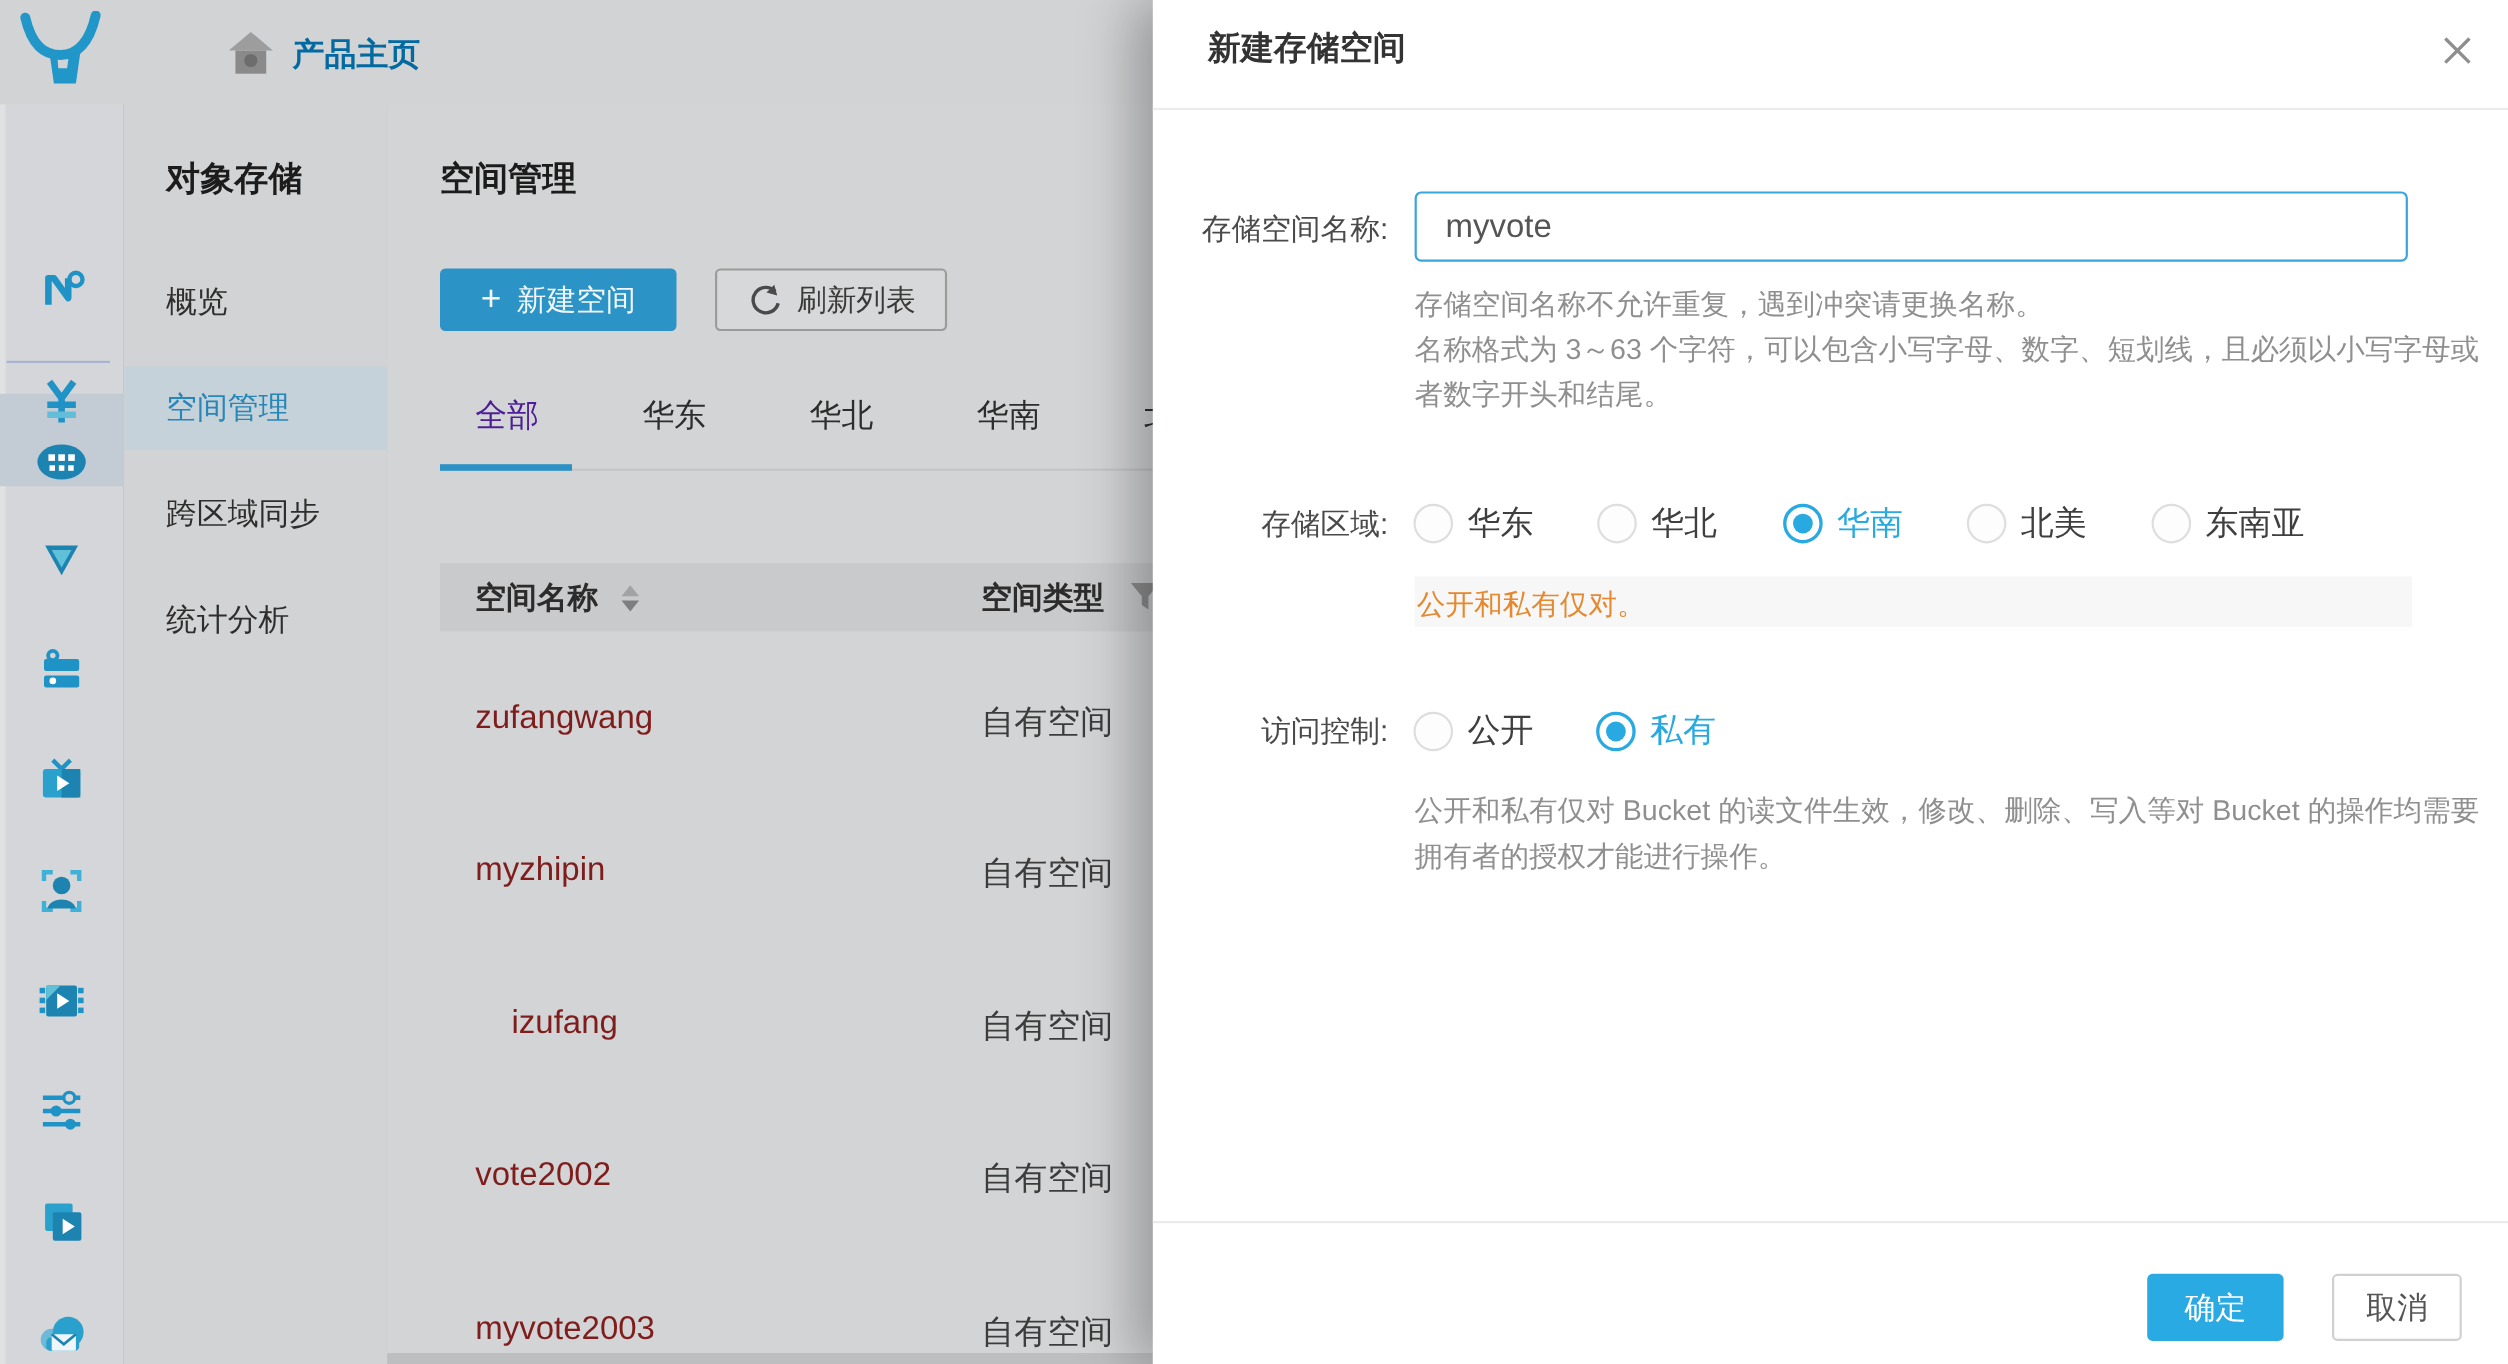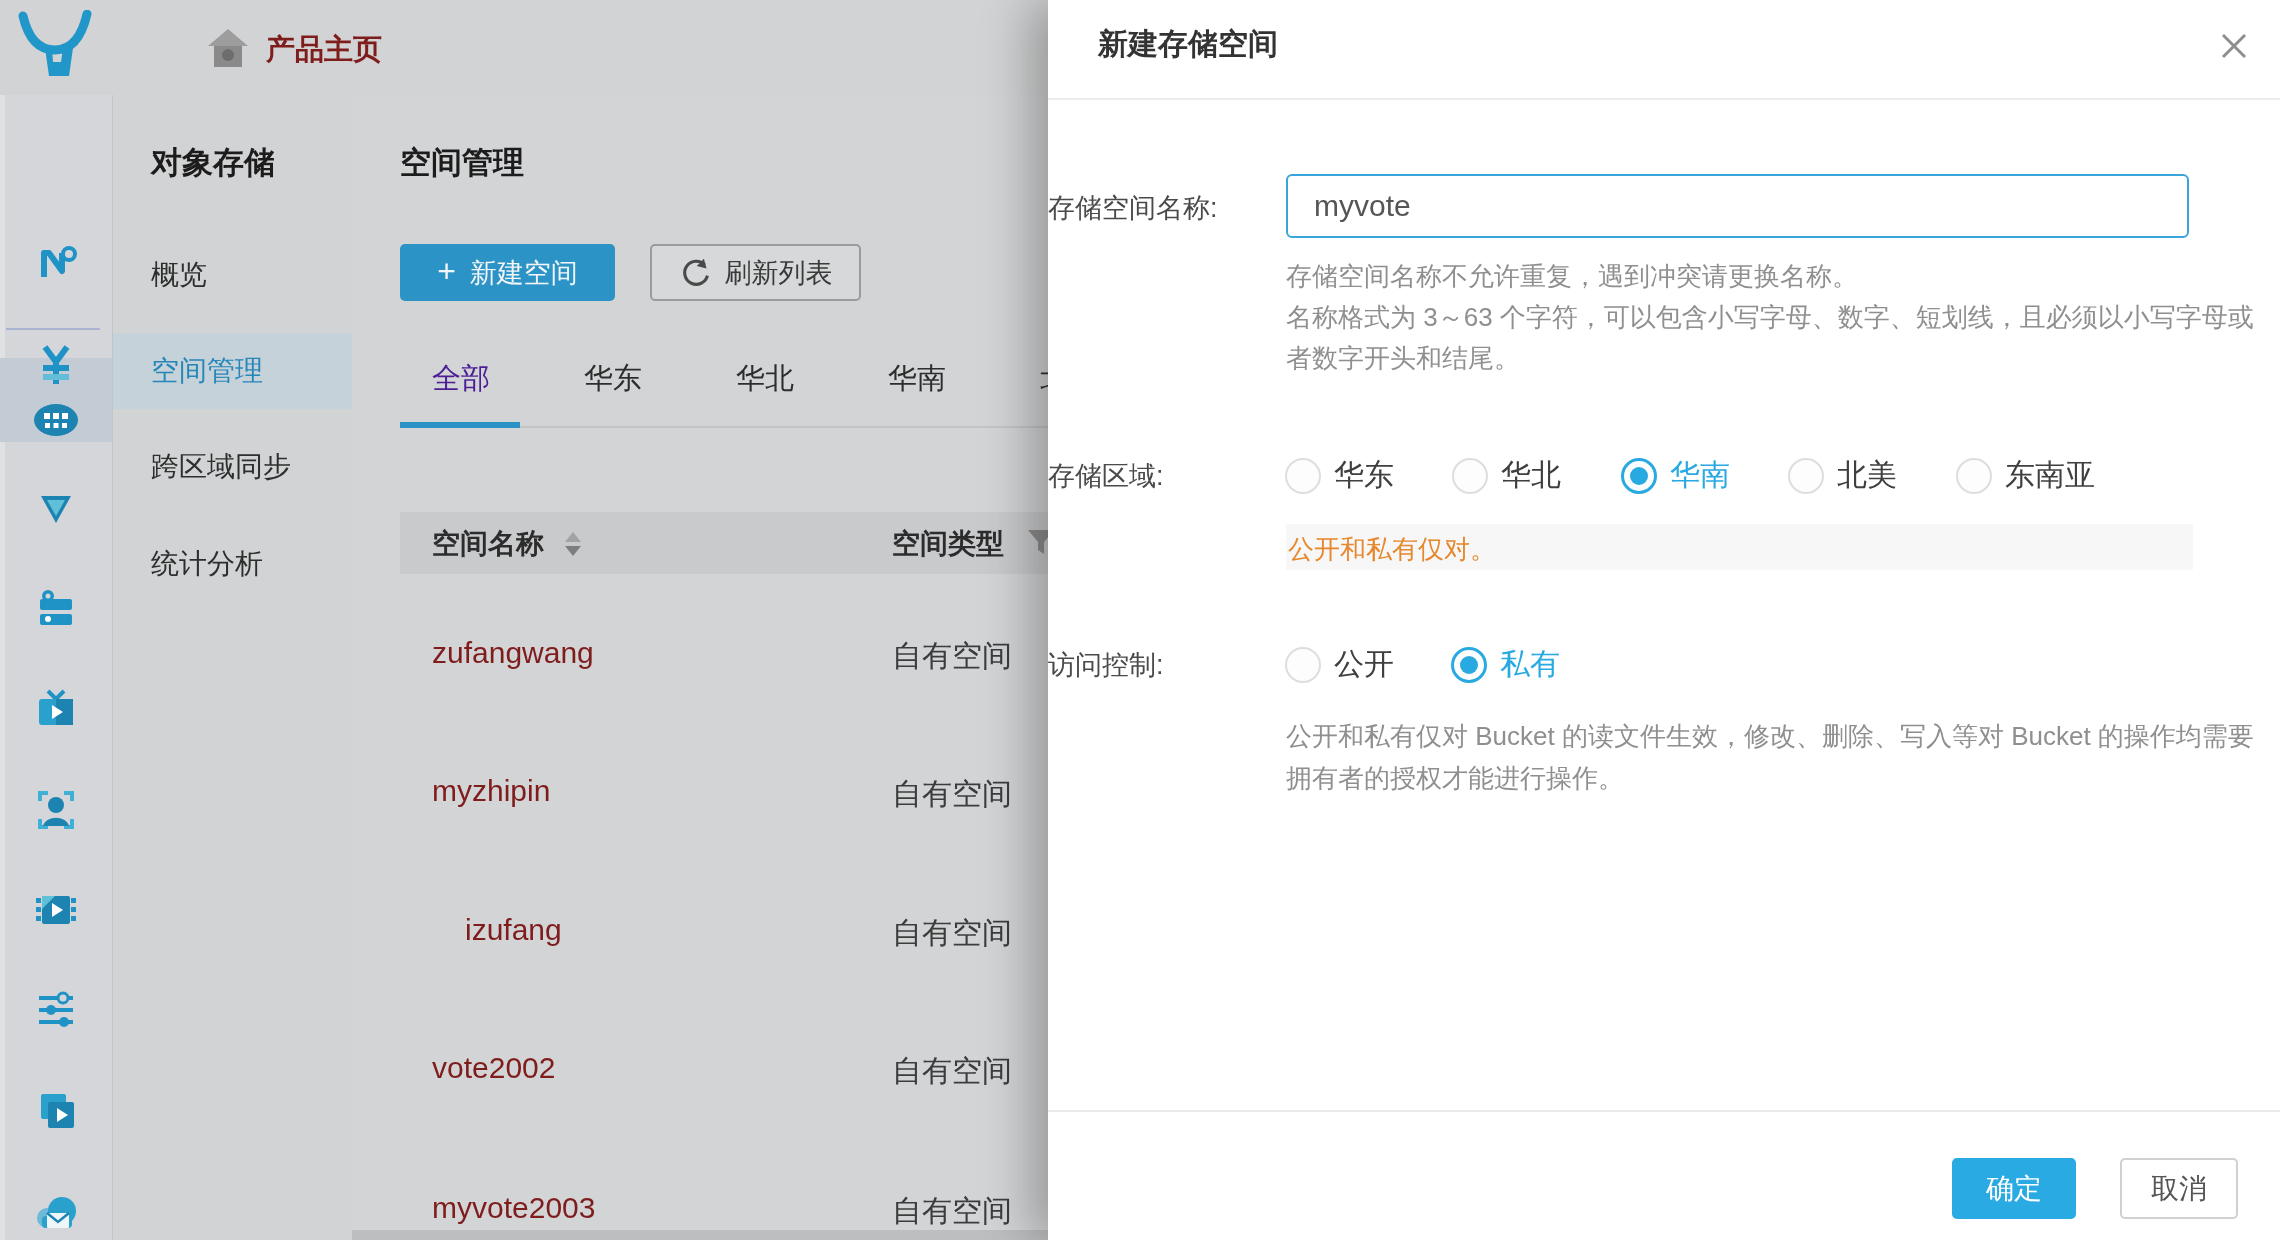--- a/index.html
+++ b/index.html
@@ -6,21 +6,21 @@
   body{
     width:2280px;height:1240px;position:relative;overflow:hidden;
     background:#d3d4d6;
     font-family:"Liberation Sans","DejaVu Sans",sans-serif;
     -webkit-font-smoothing:antialiased;
   }
   .abs{position:absolute;}
 
   
   .topbar{left:0;top:0;width:2280px;height:95px;background:#d2d3d4;}
-  .tb-home-label{left:266px;top:30px;font-size:29px;font-weight:bold;color:#7f1d1d;}
+  .tb-home-label{left:266px;top:30px;font-size:29px;font-weight:bold;color:#0369a1;}
 
   
   .iconbar{left:0;top:95px;width:112px;height:1145px;background:#d4d6d9;border-right:1px solid #c3c4c6;}
   .iconbar .edge{left:0;top:0;width:5px;height:1145px;background:#e0e1e3;}
   .ib-item{width:112px;height:64px;display:flex;align-items:center;justify-content:center;}
   .ib-selected{left:0;top:263px;width:112px;height:84px;background:#c3ccd5;}
   .ib-divider{left:6px;top:233px;width:94px;height:2px;background:#aab3d2;}
 
   
   .sidebar{left:113px;top:95px;width:239px;height:1145px;background:#d2d3d4;border-right:1px solid #c3c4c6;}
@@ -48,21 +48,21 @@
   .caret-down{width:0;height:0;border-left:8px solid transparent;border-right:8px solid transparent;border-top:10px solid #7d7e7f;margin-top:4px;}
   .row-name{font-size:30px;color:#7f1d1d;cursor:pointer;}
   .row-type{font-size:30px;color:#3c3c3c;}
   .hscroll{left:0;top:1135px;width:696px;height:10px;background:#bdbec0;}
 
   
   .modal{left:1048px;top:0;width:1484px;height:1240px;background:#ffffff;box-shadow:-18px 0 46px rgba(0,0,0,0.28);}
   .md-title{left:50px;top:24px;font-size:30px;font-weight:bold;color:#333;}
   .md-close{left:1164px;top:24px;width:44px;height:44px;display:flex;align-items:center;justify-content:center;cursor:pointer;}
   .md-head-divider{left:0;top:98px;width:1232px;height:2px;background:#ececec;}
-  .fld-label{width:214px;font-size:27px;color:#4a4a4a;}
+  .fld-label{width:214px;text-align:right;font-size:27px;color:#4a4a4a;}
   .name-input{left:238px;top:174px;width:903px;height:64px;box-sizing:border-box;border:2px solid #3aa4dc;border-radius:6px;
     padding:0 0 0 26px;font-size:30px;color:#555;background:#fff;outline:none;font-family:inherit;}
   .help{font-size:26px;color:#8f8f8f;line-height:41px;}
   .radio-item{display:flex;align-items:center;gap:13px;cursor:pointer;}
   .radio{width:32px;height:32px;border-radius:50%;background:#fdfdfd;border:2px solid #dedede;box-sizing:content-box;}
   .radio.checked{width:30px;height:30px;border:3px solid #29a9e1;position:relative;}
   .radio.checked::after{content:"";position:absolute;left:6px;top:6px;width:18px;height:18px;border-radius:50%;background:#29a9e1;}
   .radio-label{font-size:30px;color:#3f3f3f;}
   .radio-item.checked .radio-label{color:#29a9e1;}
   .note-band{left:238px;top:524px;width:907px;height:46px;background:#f7f7f7;}

